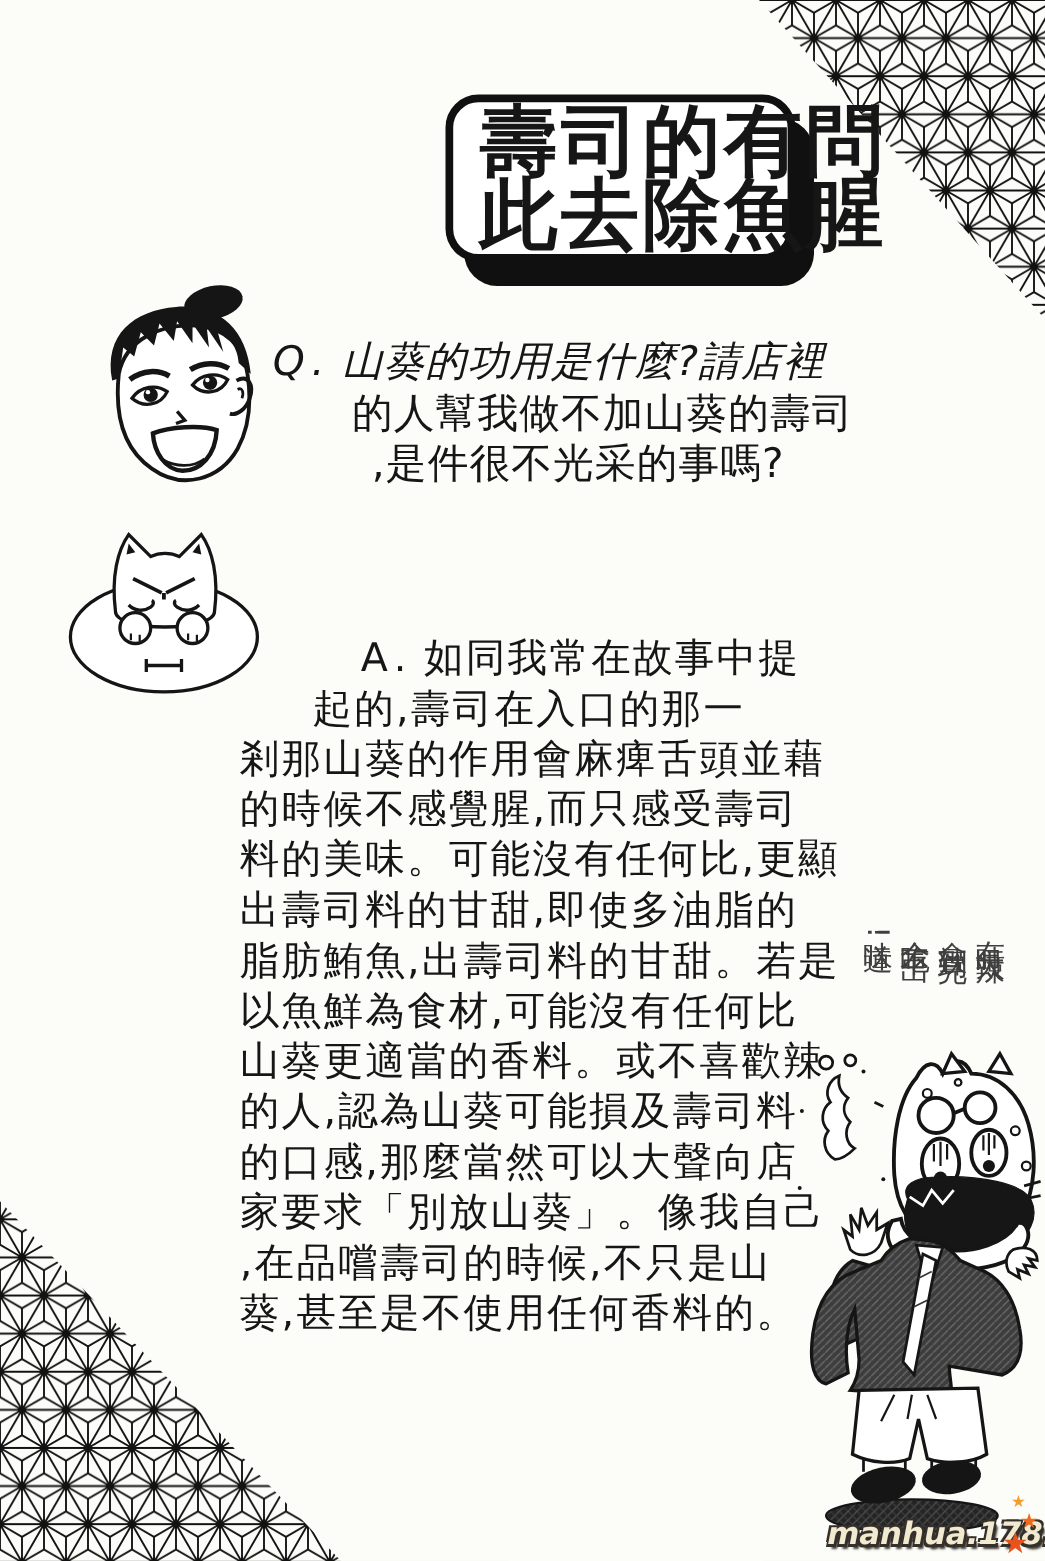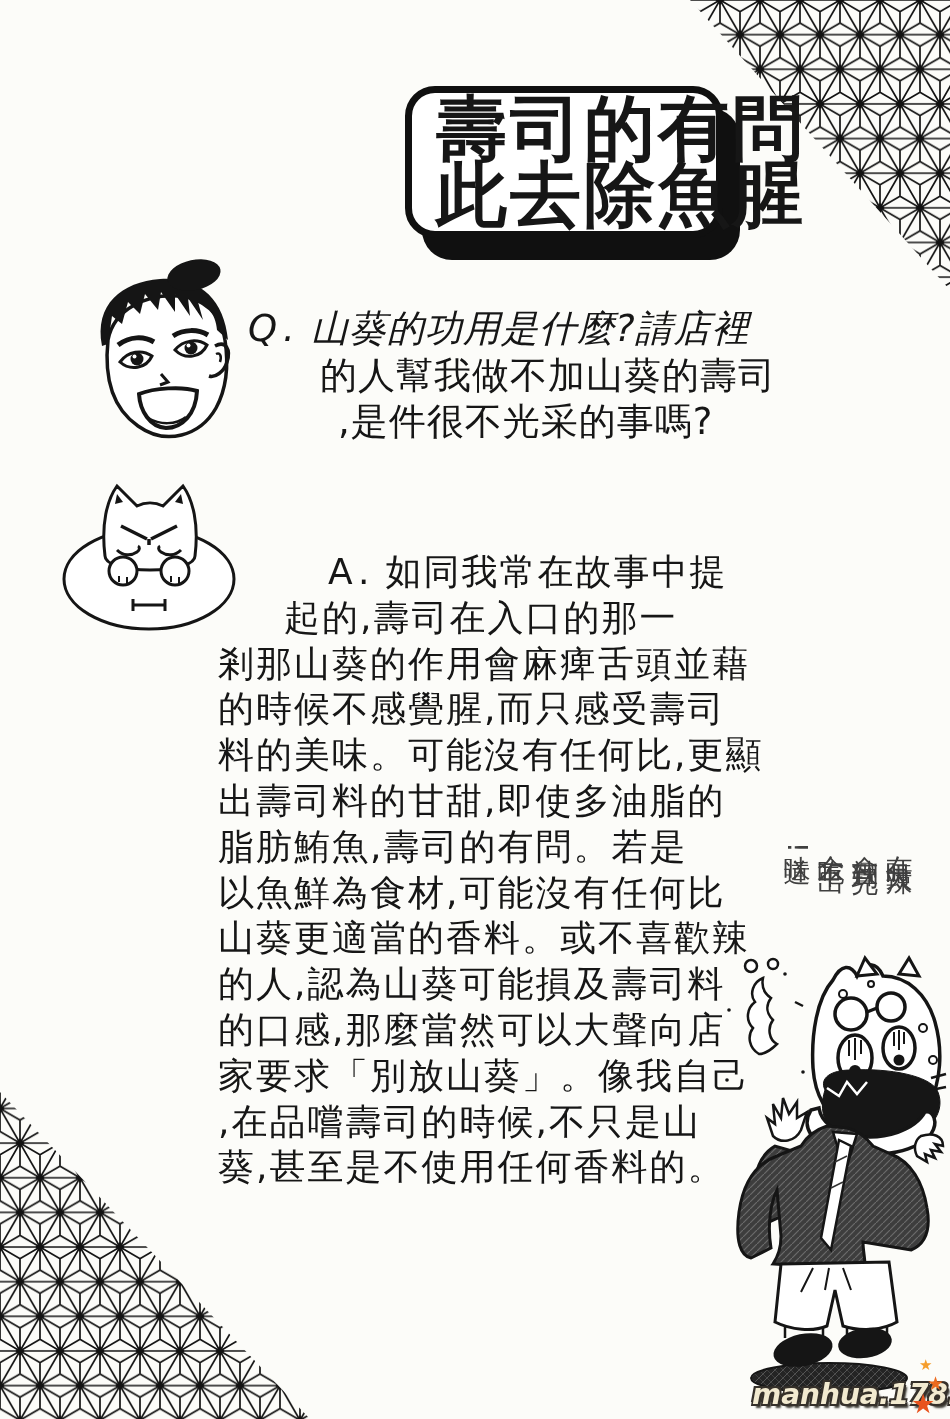--- a/index.html
+++ b/index.html
@@ -22,21 +22,21 @@
   
   .q-line{position:absolute;font-size:37px;line-height:46px;white-space:nowrap;letter-spacing:1px;}
   .q-line1{left:248px;top:306px;font-style:italic;}
   .q-line2{left:320px;top:353px;}
   .q-line3{left:338px;top:399px;}
   .qa-label{letter-spacing:6px;margin-right:10px;}
 
   
   .a-block{position:absolute;left:218px;top:549px;width:540px;}
   .a-line{font-size:36px;line-height:45.8px;white-space:nowrap;letter-spacing:2px;}
-  .a-line:nth-child(1){padding-left:110px;}
+  .a-line:nth-child(1){padding-left:110px;margin-top:27px;}
   .a-line:nth-child(2){padding-left:66px;}
 
   
   .side-note{
     position:absolute;left:780px;top:834px;height:160px;
     writing-mode:vertical-rl;font-size:27px;line-height:34px;
     color:#3f3f3f;letter-spacing:4px;
   }
   .side-note div{white-space:nowrap;}
 
@@ -134,21 +134,21 @@
     <path d="M77,141 H109 M77,135 V147 M109,135 V147" fill="none" stroke="#151515" stroke-width="3"></path>
   </svg>
 
   <div class="a-block">
     <div class="a-line"><span class="qa-label">A.</span><span>如同我常在故事中提</span></div>
     <div class="a-line">起的,壽司在入口的那一</div>
     <div class="a-line">剎那山葵的作用會麻痺舌頭並藉</div>
     <div class="a-line">的時候不感覺腥,而只感受壽司</div>
     <div class="a-line">料的美味。可能沒有任何比,更顯</div>
     <div class="a-line">出壽司料的甘甜,即使多油脂的</div>
-    <div class="a-line">脂肪鮪魚,壽司的有問。若是</div>
+    <div class="a-line">脂肪鮪魚,出壽司料的甘甜。若是</div>
     <div class="a-line">以魚鮮為食材,可能沒有任何比</div>
     <div class="a-line">山葵更適當的香料。或不喜歡辣</div>
     <div class="a-line">的人,認為山葵可能損及壽司料</div>
     <div class="a-line">的口感,那麼當然可以大聲向店</div>
     <div class="a-line">家要求「別放山葵」。像我自己</div>
     <div class="a-line">,在品嚐壽司的時候,不只是山</div>
     <div class="a-line">葵,甚至是不使用任何香料的。</div>
   </div>
 
   <div class="side-note">

